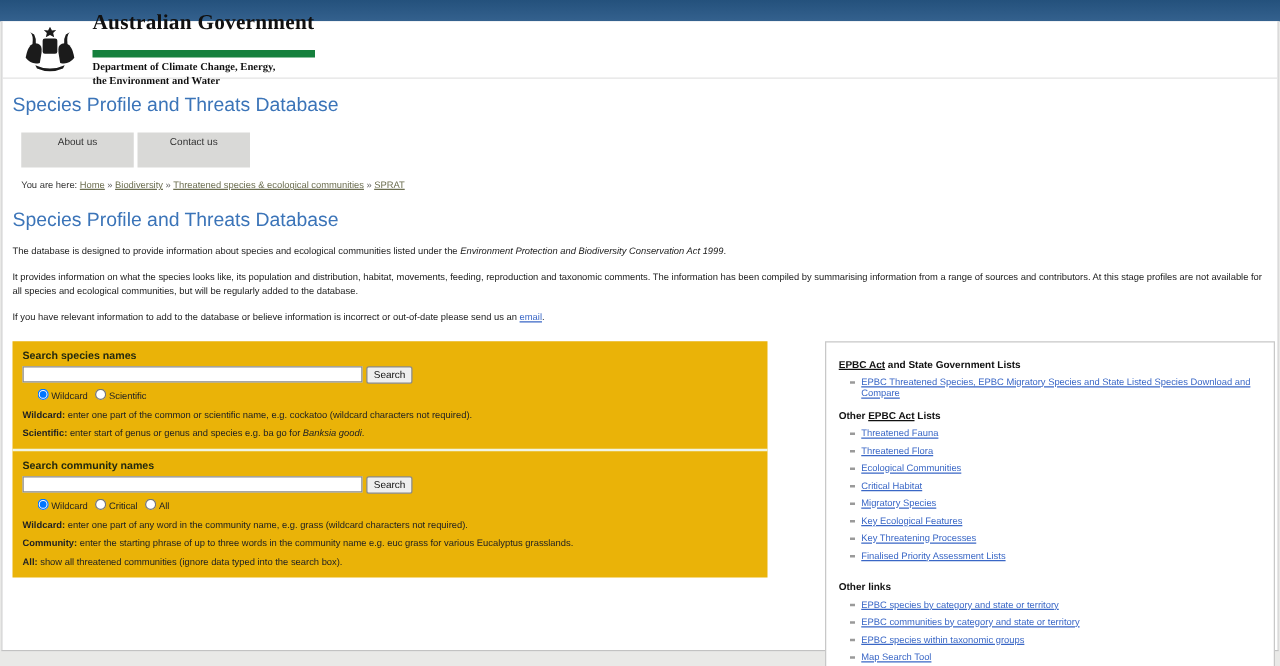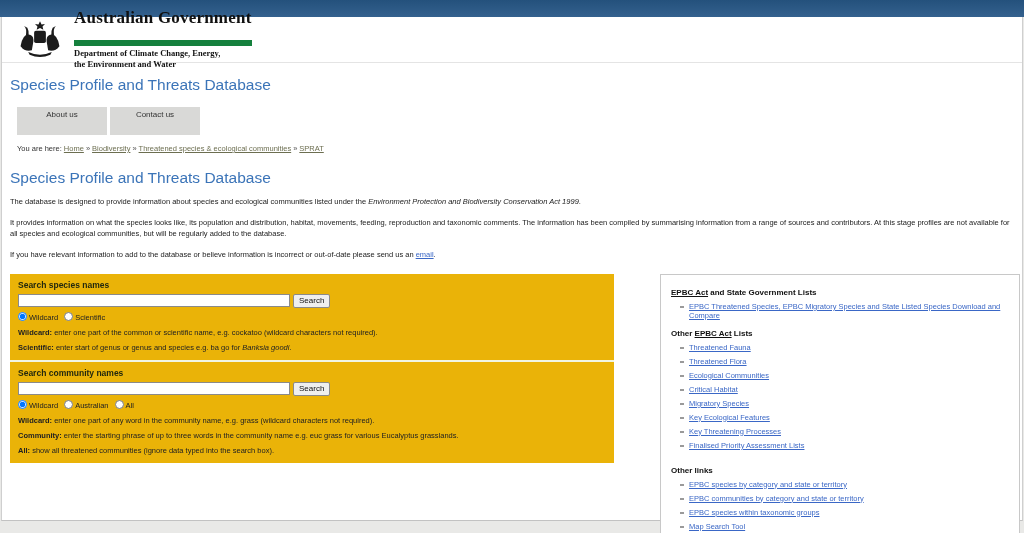--- a/index.html
+++ b/index.html
@@ -40,21 +40,21 @@
   .columns { display:flex; margin:13px 8px 0 8px; align-items:flex-start; }
   .search-panel { width:604px; background:#eab308; flex:none; }
   .search-section { padding:6px 8px 8px; }
   .search-section + .search-section { border-top:2px solid #f1f5e2; }
   .panel-heading { font-size:8.5px; font-weight:bold; color:#23290f; margin-bottom:4px; }
   .input-row { display:flex; align-items:center; }
   .text-input { width:272px; height:13px; border:1px solid #8a8a8a; background:#fff; font-size:8px; padding:0 2px; }
   .search-btn { height:14px; margin-left:3px; font-size:8px; line-height:1; padding:0 5px;
                 background:#efefef; border:1px solid #8a8a8a; border-radius:2px; color:#111; cursor:pointer;
                 font-family:"Liberation Sans", sans-serif; }
-  .radio-row { margin:4px 0 1px; font-size:7.5px; color:#222; }
+  .radio-row { margin:4px 12px 1px; font-size:7.5px; color:#222; }
   .radio-row label { margin-right:6px; cursor:pointer; }
   .radio-row input { width:9px; height:9px; margin:0 2px 0 0; vertical-align:-1px; }
   .help { font-size:7.5px; color:#222; margin-top:6px; }
   .help .lead { font-weight:bold; }
   .help i { font-style:italic; }
   
   .sidebar { width:360px; margin-left:46px; border:1px solid #c8c8c8; background:#fff; padding:4px 10px 8px; height:292px; flex:none; }
   .sb-heading { font-size:8px; font-weight:bold; color:#111; margin:9px 0 3px; }
   .sb-heading .abbr { text-decoration:underline; }
   .sb-list { list-style:none; margin:0; padding:0 0 0 8px; }
@@ -133,21 +133,21 @@
       </div>
 
       <div class="search-section">
         <div class="panel-heading">Search community names</div>
         <div class="input-row">
           <input class="text-input" type="text" value="" style="">
           <button class="search-btn">Search</button>
         </div>
         <div class="radio-row">
           
-        <label><input type="radio" name="community-mode" checked="" style=""><span>Wildcard</span></label><label><input type="radio" name="community-mode" style=""><span>Australian</span></label><label><input type="radio" name="community-mode" style=""><span>All</span></label></div>
+        <label><input type="radio" name="community-mode" checked="" style=""><span>Wildcard</span></label><label><input type="radio" name="community-mode" style=""><span>Critical</span></label><label><input type="radio" name="community-mode" style=""><span>All</span></label></div>
         <div>
 
         <div class="help"><span class="lead">Wildcard:</span><span> enter one part of any word in the community name, e.g. grass (wildcard characters not required).</span><i></i><span></span></div>
             <div class="help"><span class="lead">Community:</span><span> enter the starting phrase of up to three words in the community name e.g. euc grass for various Eucalyptus grasslands.</span><i></i><span></span></div>
             <div class="help"><span class="lead">All:</span><span> show all threatened communities (ignore data typed into the search box).</span><i></i><span></span></div>
           </div>
       </div>
 
     </div>
 

